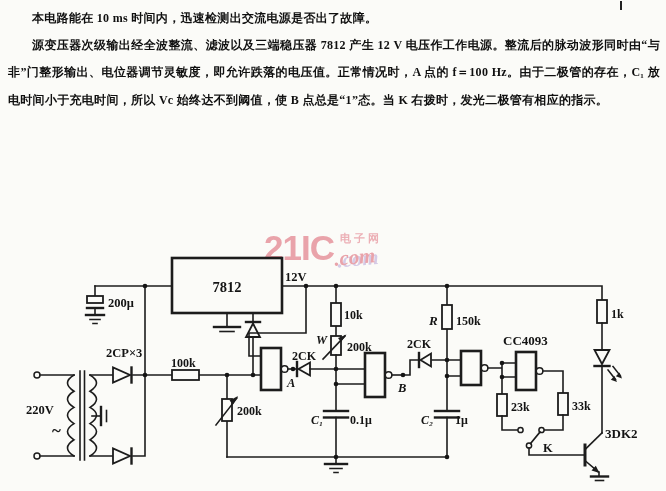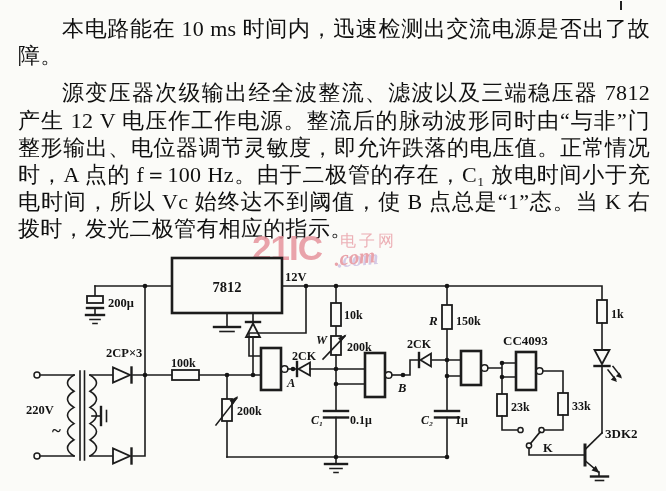--- a/index.html
+++ b/index.html
@@ -1,26 +1,26 @@
 <!DOCTYPE html>
 <html><head>
 <meta charset="utf-8">
 <style>
   html,body{margin:0;padding:0;background:#e8e8e4;}
   .page{position:relative;width:666px;height:491px;background:#fbfbf8;overflow:hidden;
         font-family:"Liberation Serif",serif;color:#101010;}
   .doc-text{position:absolute;left:0;top:0;width:652px;padding:5px 6px 0 8px;}
-  .doc-text p{margin:10px;font-size:22px;line-height:27.2px;font-weight:400;
+  .doc-text p{margin:0;font-size:12px;line-height:27.2px;font-weight:700;
               text-align:justify;text-indent:2em;letter-spacing:.3px;}
   .scan-mark{position:absolute;left:620px;top:1px;width:2px;height:9px;background:#222;}
   
   .wm{position:absolute;left:252px;top:228px;width:220px;height:70px;z-index:1;}
-  .wm-big{position:absolute;left:0;top:0;font-family:"Liberation Sans",sans-serif;
+  .wm-big{position:absolute;left:12px;top:0;font-family:"Liberation Sans",sans-serif;
           font-weight:800;font-size:35px;letter-spacing:-1px;color:#e6949d;opacity:.85;}
-  .wm-cn{position:absolute;left:88px;top:3px;font-size:16px;font-weight:400;
+  .wm-cn{position:absolute;left:88px;top:3px;font-size:11px;font-weight:700;
          letter-spacing:3px;color:#eba8af;opacity:.9;}
   .wm-dotcom{position:absolute;left:82px;top:17px;font-size:21px;font-weight:700;font-style:italic;
              font-family:"Liberation Serif",serif;color:#e6949d;opacity:.85;
              transform:rotate(-5deg);text-shadow:3px 2px 0 #cfc3e3;}
   
   svg.circuit{position:absolute;left:0;top:230px;z-index:2;}
   svg.circuit .w{stroke:#1c1c1c;stroke-width:1.6;fill:none;stroke-linecap:square;}
   svg.circuit .w2{stroke:#1c1c1c;stroke-width:2.4;fill:none;stroke-linecap:square;}
   svg.circuit .comp{stroke:#1c1c1c;stroke-width:1.8;fill:#fbfbf8;}
   svg.circuit .gate{stroke:#1c1c1c;stroke-width:2.6;fill:#fbfbf8;}

